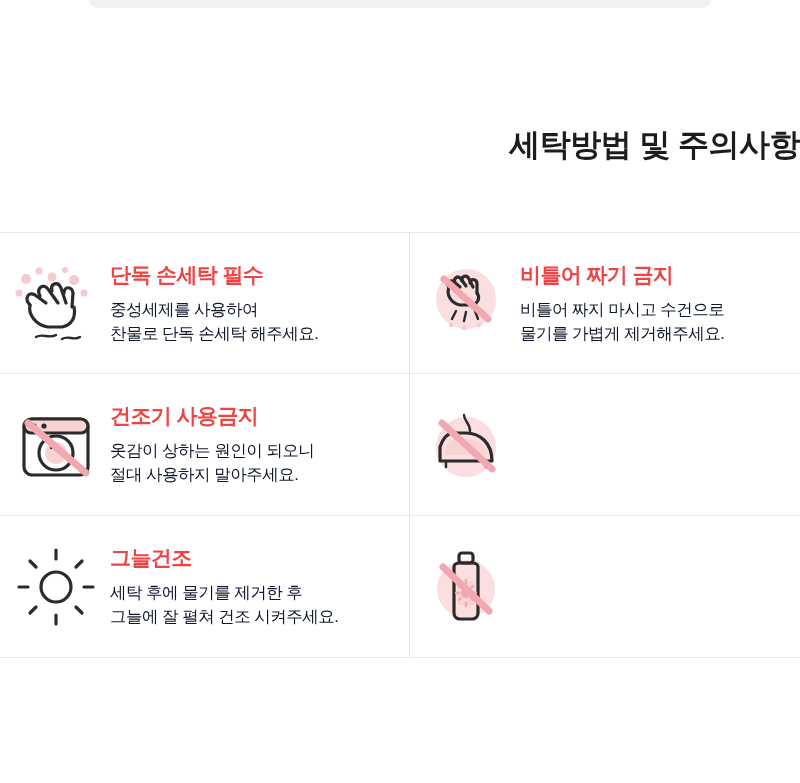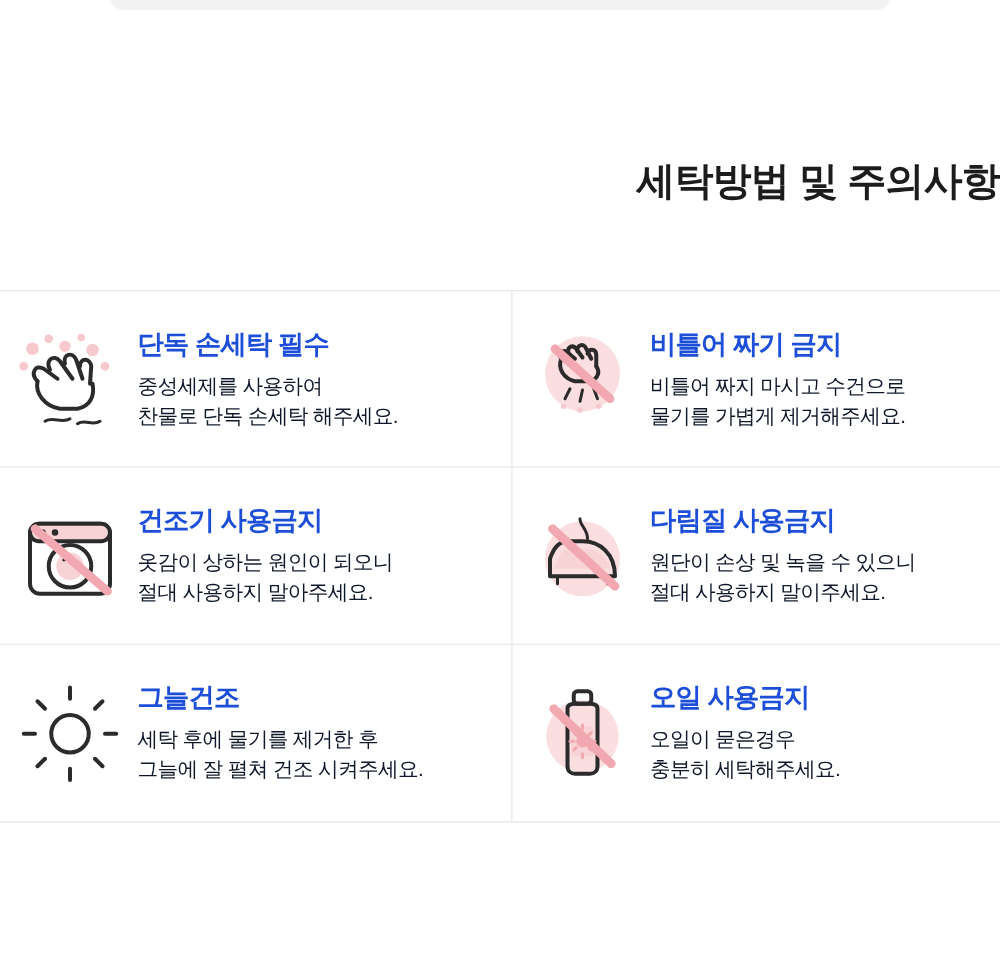--- a/index.html
+++ b/index.html
@@ -80,21 +80,21 @@
     justify-content: center;
   }
   .icon-wrap svg { display: block; }
 
   .txt {
     padding-left: 2px;
   }
   .c-title {
     font-size: 21px;
     font-weight: bold;
-    color: #1d4ed8;
+    color: #ef4444;
     letter-spacing: -0.6px;
     margin-bottom: 9px;
   }
   .c-line {
     font-size: 16.5px;
     line-height: 1.45;
     color: #0f172a;
     letter-spacing: -0.5px;
   }
 
@@ -213,25 +213,20 @@
       <div class="icon-wrap">
         <svg width="100" height="100" viewBox="0 0 100 100">
           <circle cx="50" cy="52" r="30" class="ban-disc"></circle>
           <path class="st" d="M24 66 L76 66 C76 48 64 38 50 38 L38 38 C30 38 26 46 24 52 Z"></path>
           <path class="pink-soft" d="M28 60 L72 60 C70 50 62 44 50 44 L39 44 C33 44 30 52 28 60 Z"></path>
           <path class="st-thin" d="M30 66 L30 72 M70 66 L70 72"></path>
           <path class="st-thin" d="M54 36 C54 28 48 26 48 20"></path>
           <line x1="26" y1="28" x2="76" y2="74" class="ban"></line>
         </svg>
       </div>
-      <div class="txt">
-        <div class="c-title">다림질 사용금지</div>
-        <div class="c-line">원단이 손상 및 녹을 수 있으니</div>
-        <div class="c-line">절대 사용하지 말이주세요.</div>
-      </div>
     </div>
 
     <div class="cell col0 row2">
       <div class="icon-wrap">
         <svg width="100" height="100" viewBox="0 0 100 100">
           <circle cx="50" cy="50" r="15" class="st"></circle>
           <g class="st">
             <line x1="50" y1="22" x2="50" y2="13"></line>
             <line x1="50" y1="87" x2="50" y2="78"></line>
             <line x1="22" y1="50" x2="13" y2="50"></line>
@@ -264,21 +259,16 @@
             <line x1="40" y1="56" x2="43" y2="56"></line>
             <line x1="57" y1="56" x2="60" y2="56"></line>
             <line x1="43" y1="49" x2="45" y2="51"></line>
             <line x1="55" y1="61" x2="57" y2="63"></line>
             <line x1="43" y1="63" x2="45" y2="61"></line>
             <line x1="55" y1="51" x2="57" y2="49"></line>
           </g>
           <line x1="27" y1="30" x2="73" y2="74" class="ban"></line>
         </svg>
       </div>
-      <div class="txt">
-        <div class="c-title">오일 사용금지</div>
-        <div class="c-line">오일이 묻은경우</div>
-        <div class="c-line">충분히 세탁해주세요.</div>
-      </div>
     </div>
 
   </div>
 </div>
 
 </body></html>

